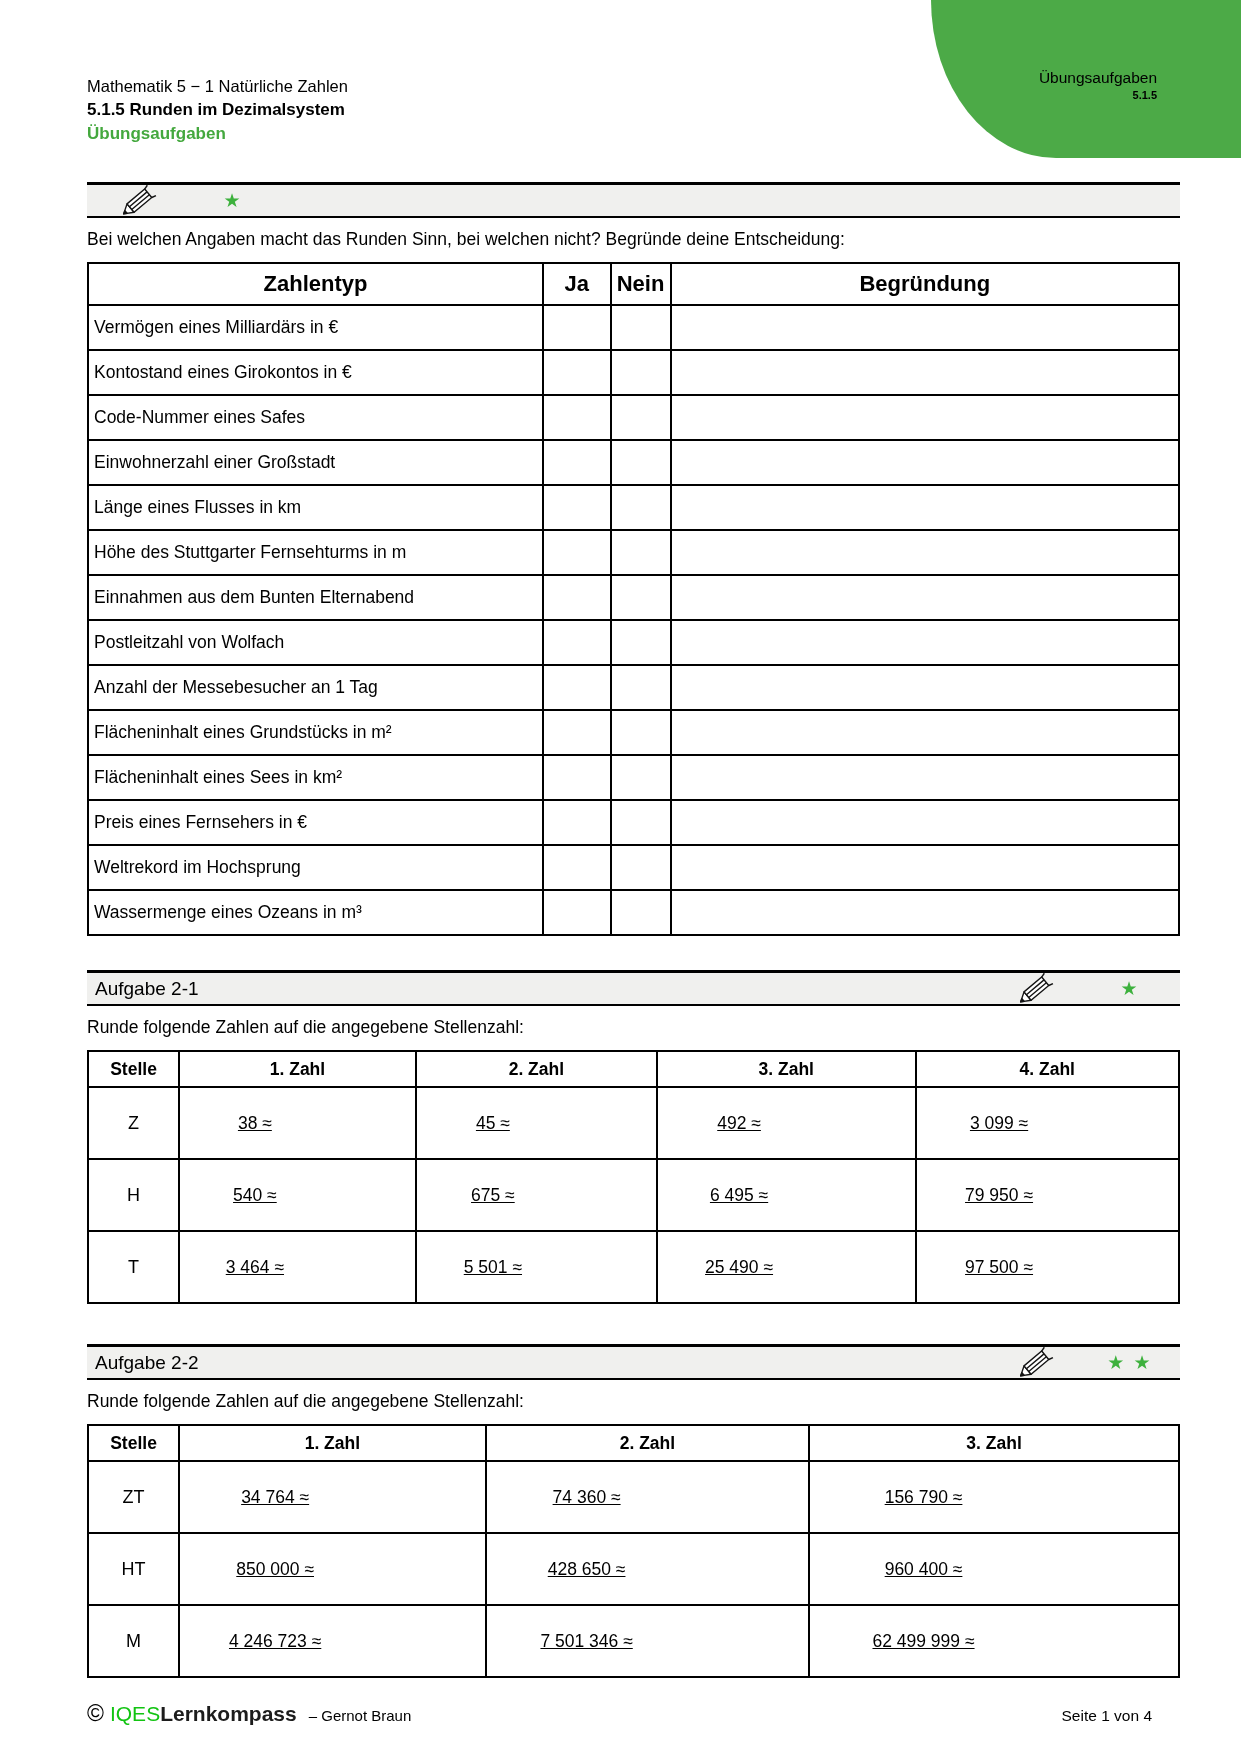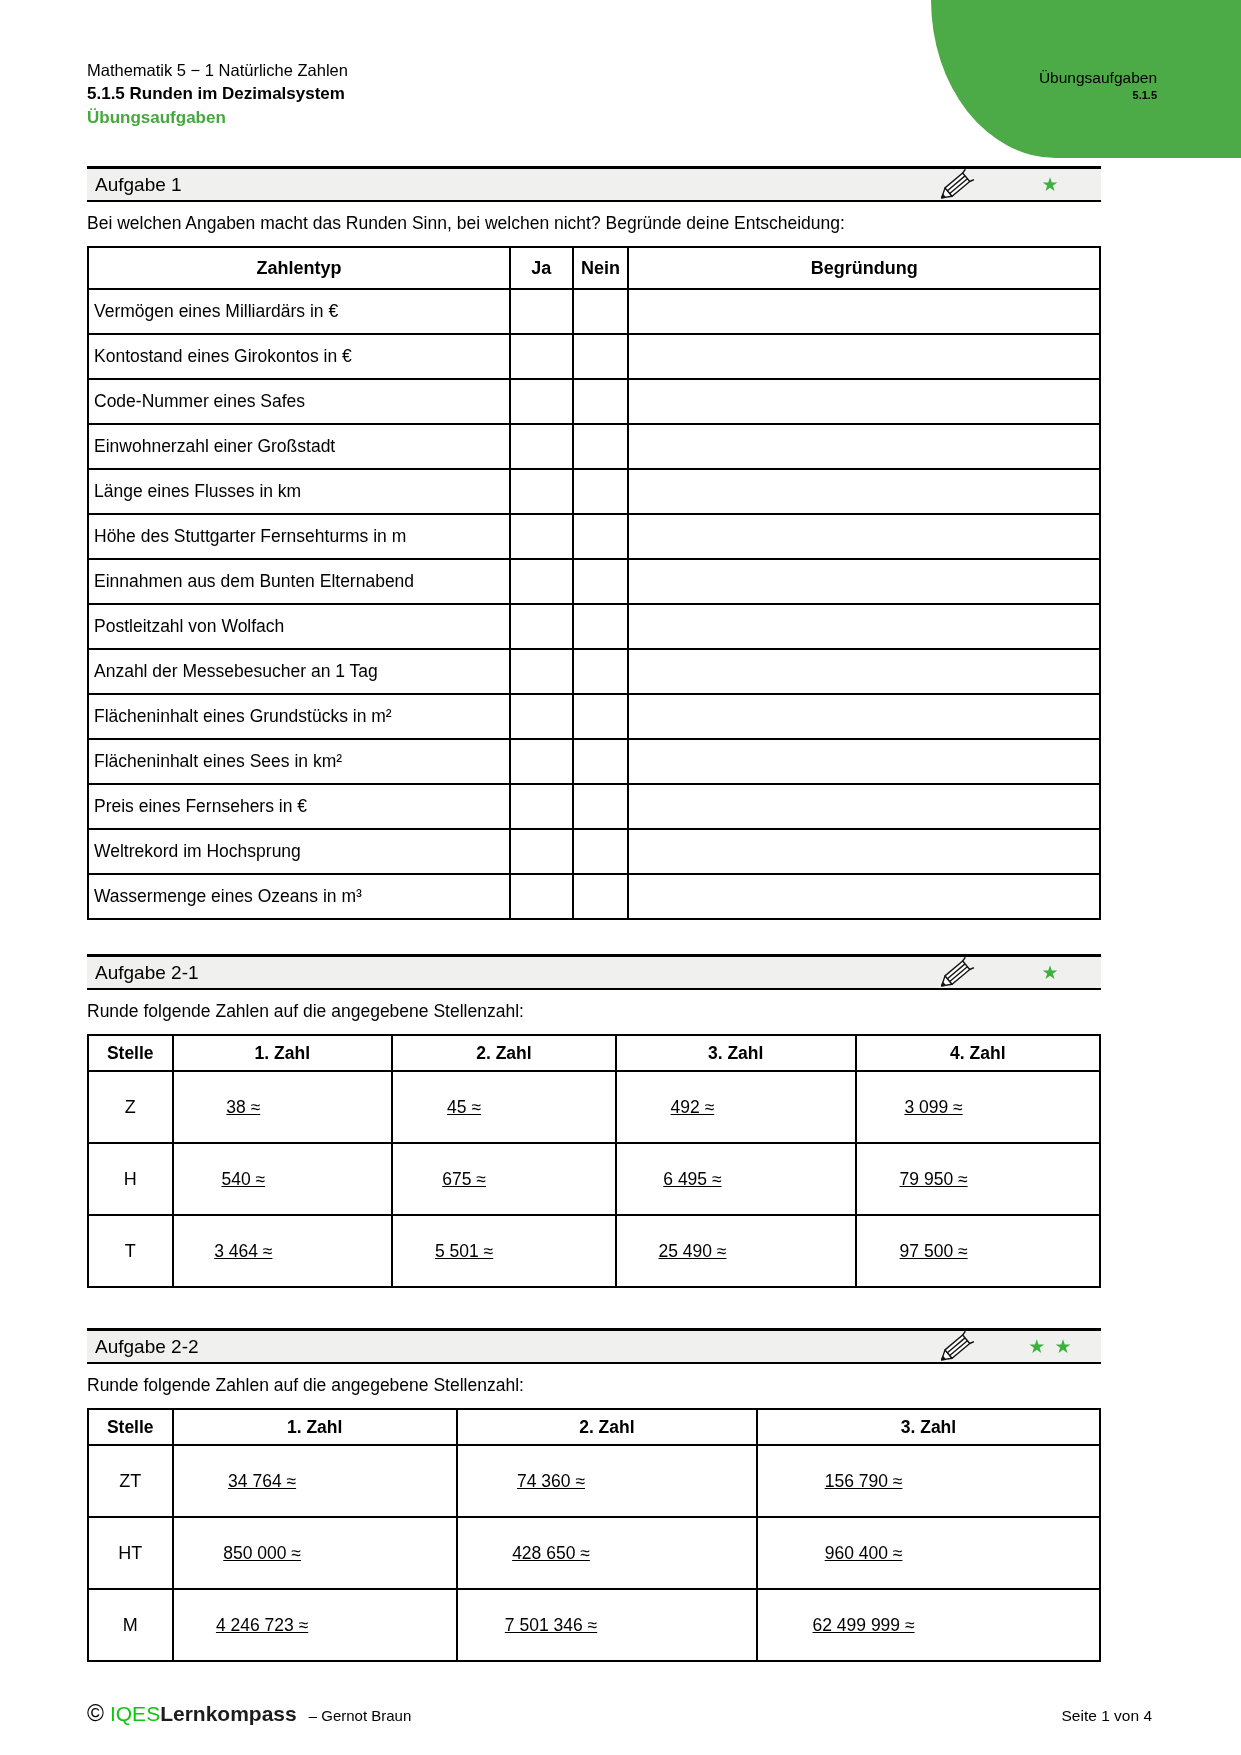--- a/index.html
+++ b/index.html
@@ -18,21 +18,21 @@
     background:#4caa47;
     border-bottom-left-radius:125px 158px;
   }
   .corner-text{
     position:absolute;top:68px;right:84px;
     text-align:right;line-height:1.3;
   }
   .corner-title{font-size:15.5px;}
   .corner-code{font-size:11px;font-weight:bold;}
 
-  .content{position:absolute;left:87px;top:0;width:1014px;}
+  .content{position:absolute;left:87px;top:16px;width:1093px;}
 
   .doc-header{margin-top:58px;line-height:24px;}
   .hl1{font-size:16.5px;}
   .hl2{font-size:17px;font-weight:bold;}
   .hl3{font-size:17px;font-weight:bold;color:#44a83e;}
 
   .task-bar{
     display:flex;align-items:center;
     background:#f0f0ee;
     border-top:3px solid #000;
@@ -44,21 +44,21 @@
   .pencil-box{width:88px;text-align:center;line-height:0;}
   .star-box{width:100px;text-align:center;font-size:19px;color:#3db13d;letter-spacing:2px;}
   .bar-a1{margin-top:36px;}
   .bar-a21{margin-top:34px;}
   .bar-a22{margin-top:40px;}
 
   .intro{font-size:17.5px;margin:8px 0 10px 0;line-height:26px;}
 
   table{border-collapse:collapse;width:100%;table-layout:fixed;}
   th,td{border:2px solid #000;}
-  th{font-size:18px;font-weight:bold;text-align:center;}
+  th{font-size:22px;font-weight:bold;text-align:center;}
 
   
   .t1 th{height:38px;}
   .t1 td{height:41px;border-radius:19px;}
   .t1 .lbl-cell{font-size:17.5px;text-align:left;padding-left:5px;font-weight:normal;}
 
   
   .tnum th{height:32px;font-size:17.5px;}
   .tnum td{height:38px;}
   .stelle-cell{text-align:center;font-size:18px;}
@@ -91,21 +91,20 @@
 
   <div class="content">
 
     <div class="doc-header">
       <div class="hl1">Mathematik 5 − 1 Natürliche Zahlen</div>
       <div class="hl2">5.1.5 Runden im Dezimalsystem</div>
       <div class="hl3">Übungsaufgaben</div>
     </div>
 
     <div class="task-bar bar-a1">
-      <span class="task-label">Aufgabe 1</span>
       <span class="pencil-box">
         <svg class="pencil-svg" width="46" height="34" viewBox="0 0 46 34">
           <g transform="rotate(-40 23 17)" fill="#ffffff" stroke="#141414" stroke-width="1.4" stroke-linejoin="round">
             <polygon points="3,17 12,11.5 12,22.5"></polygon>
             <rect x="12" y="11.5" width="23" height="11"></rect>
             <line x1="12" y1="15.2" x2="35" y2="15.2"></line>
             <line x1="12" y1="18.8" x2="35" y2="18.8"></line>
             <line x1="35" y1="11.5" x2="39.5" y2="10.3"></line>
             <line x1="35" y1="22.5" x2="39.5" y2="23.7"></line>
             <polygon points="3,17 6,15.3 6,18.7" fill="#141414"></polygon>

